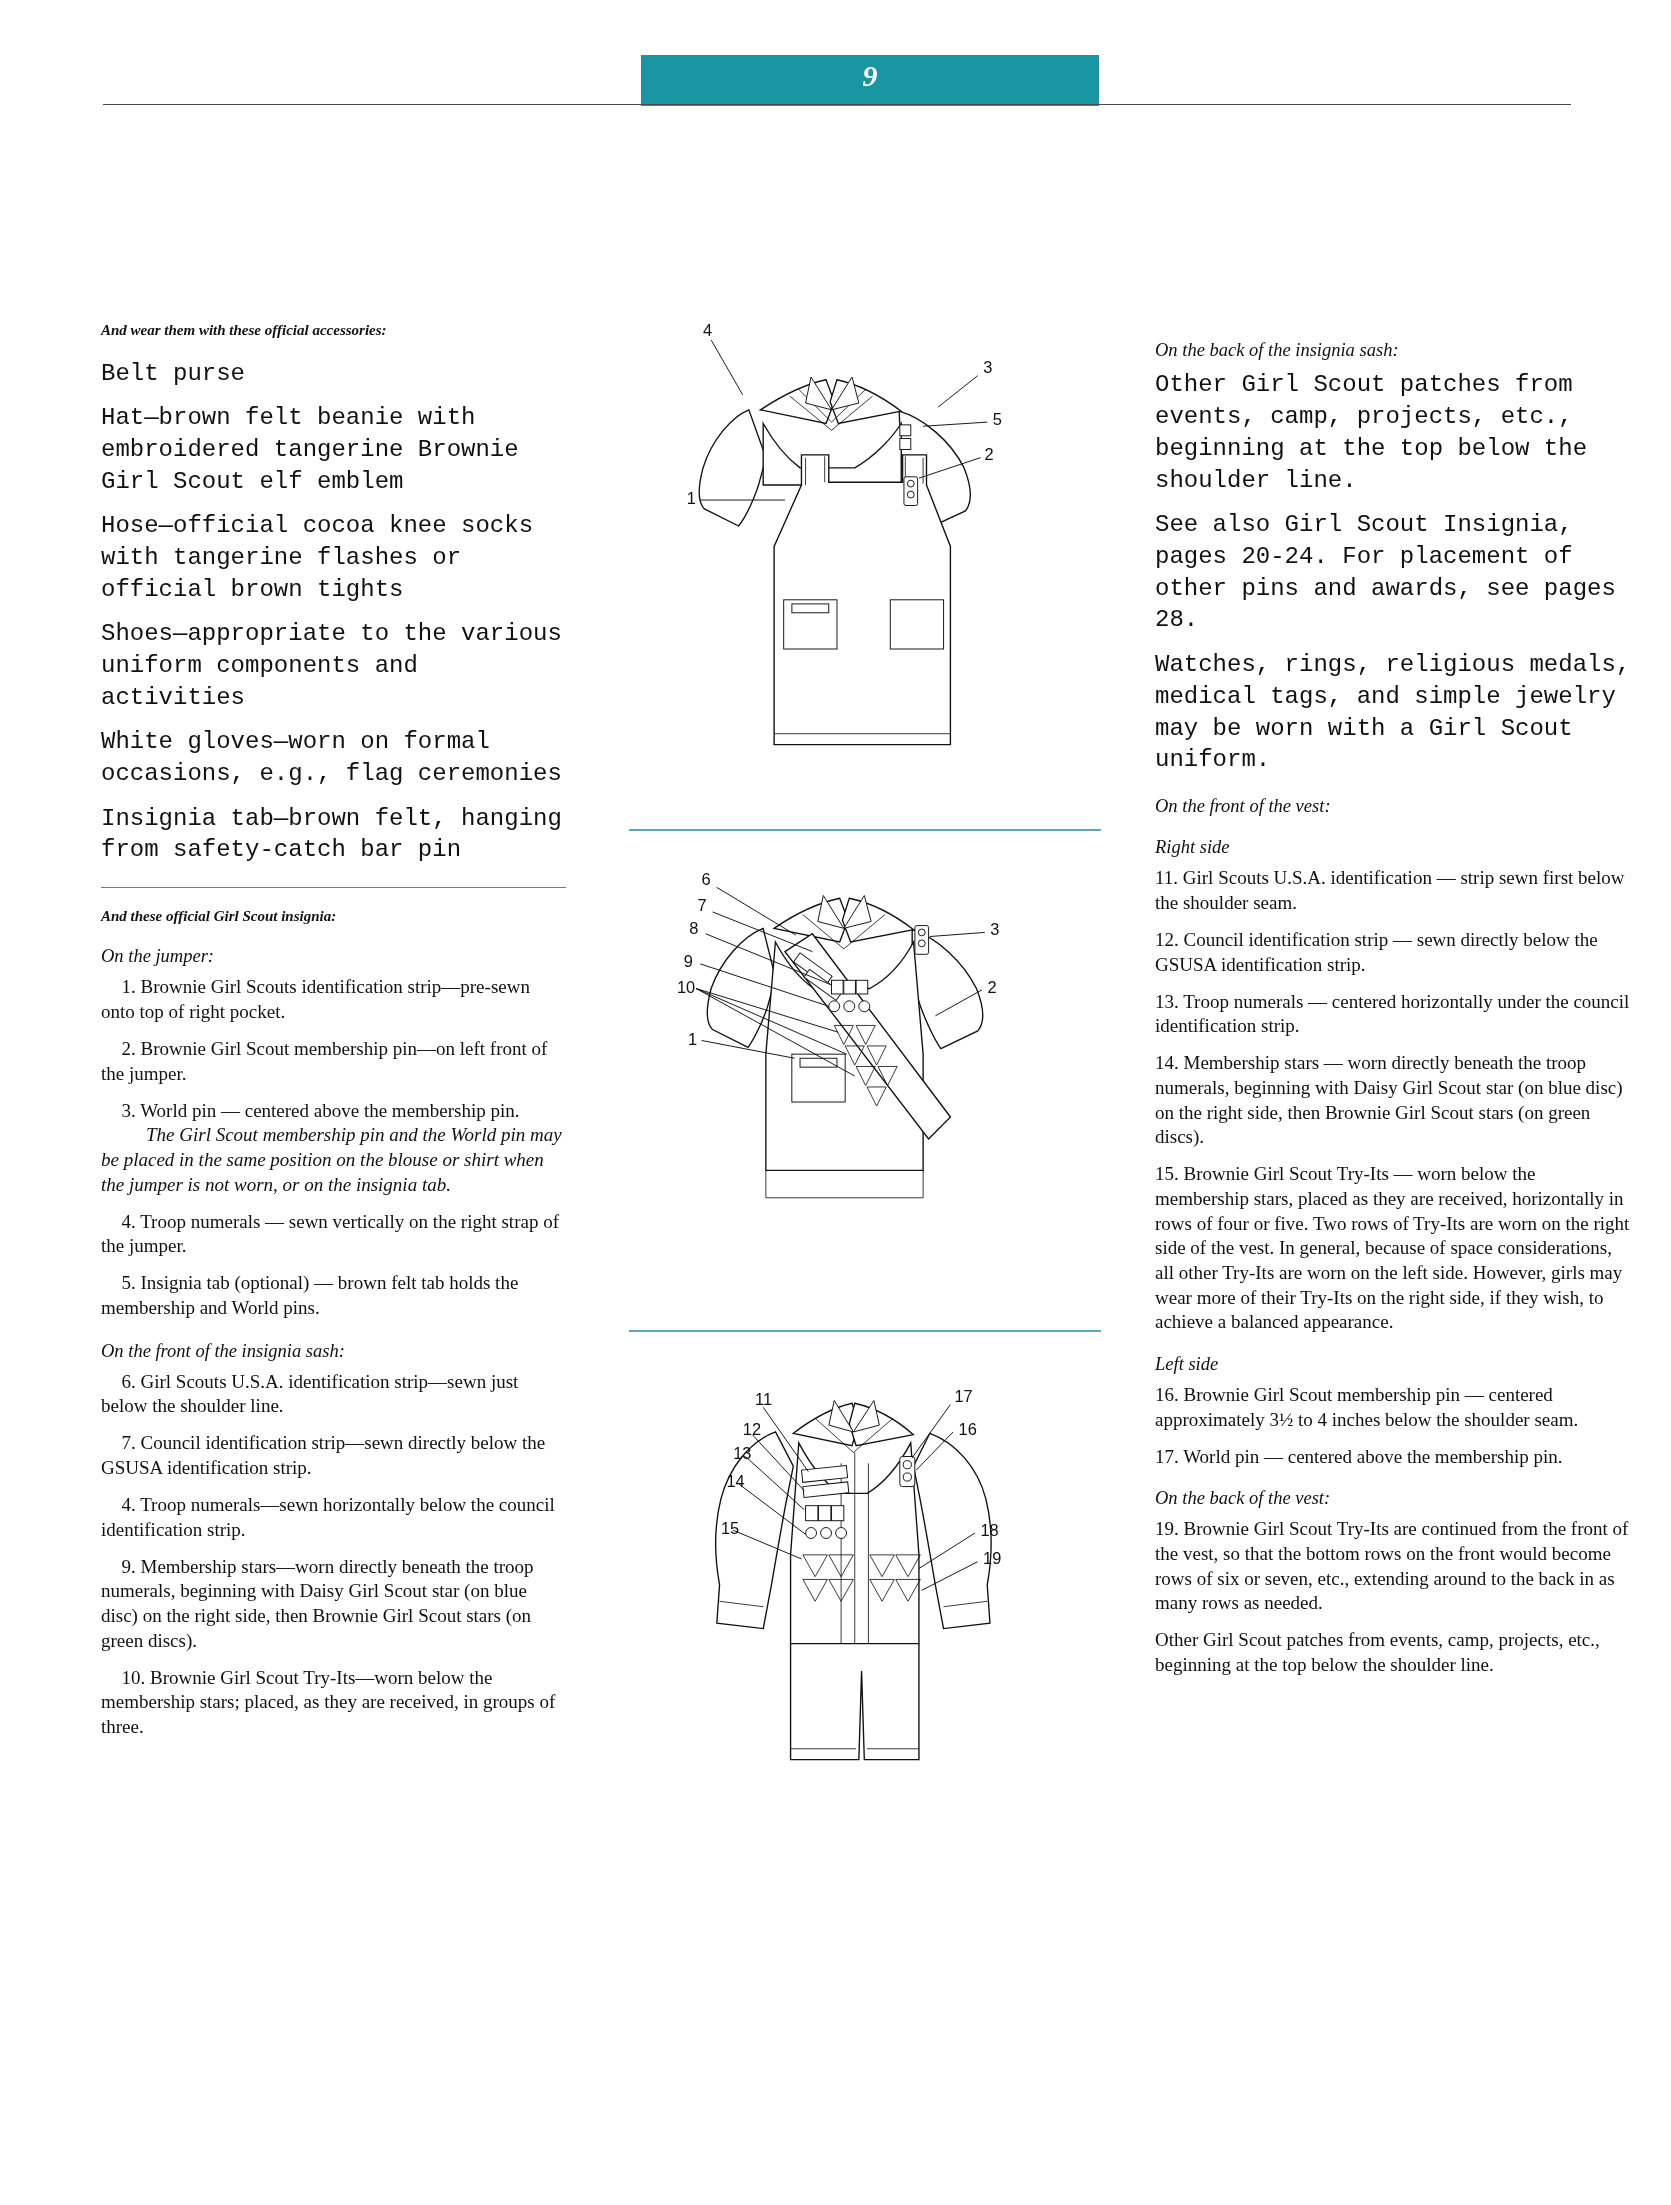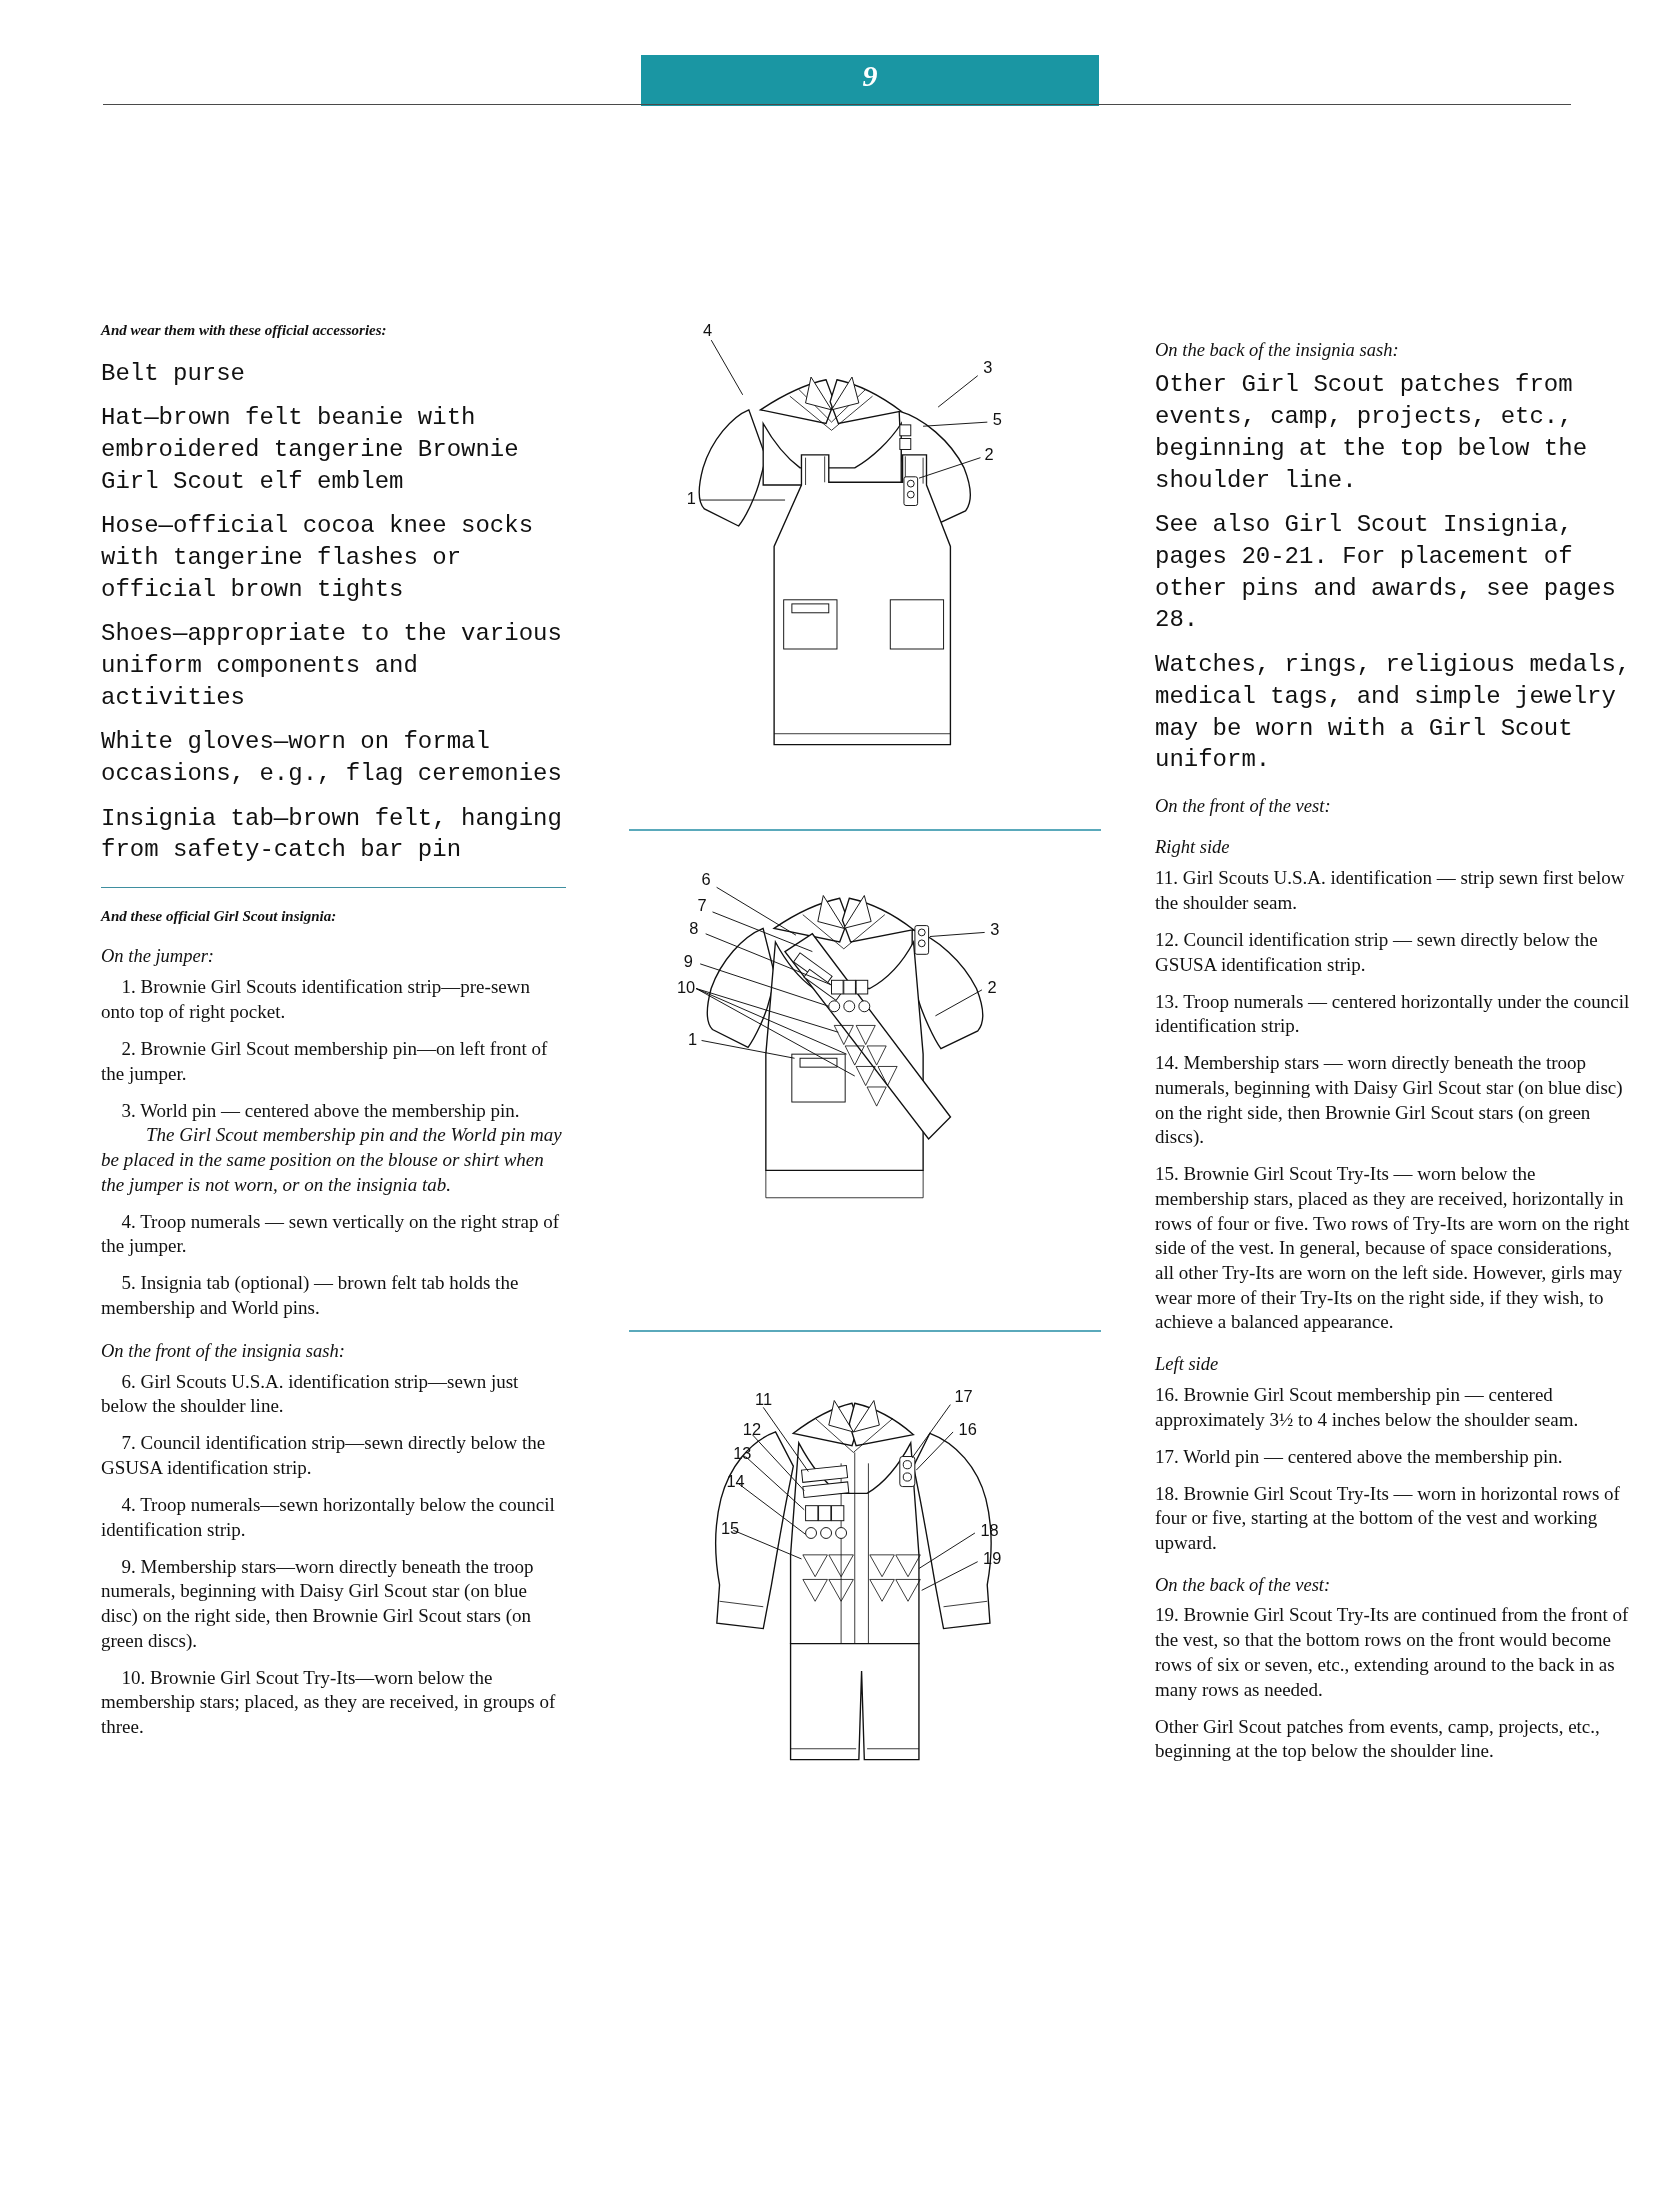--- a/index.html
+++ b/index.html
@@ -381,37 +381,36 @@
     </svg>
   </div>
 
 </div>
 
 <div class="column" id="col-right">
 
   <div class="subhead tight">On the back of the insignia sash:</div>
 
   <p class="body">Other Girl Scout patches from events, camp, projects, etc., beginning at the top below the shoulder line.</p>
-  <p class="body">See also Girl Scout Insignia, pages 20-21. For placement of other pins and awards, see pages 28.</p>
+  <p class="body">See also Girl Scout Insignia, pages 20-24. For placement of other pins and awards, see pages 28.</p>
   <p class="body">Watches, rings, religious medals, medical tags, and simple jewelry may be worn with a Girl Scout uniform.</p>
 
   <div class="subhead">On the front of the vest:</div>
   <div class="subhead tight">Right side</div>
 
   <p class="body serif">11. Girl Scouts U.S.A. identification — strip sewn first below the shoulder seam.</p>
   <p class="body serif">12. Council identification strip — sewn directly below the GSUSA identification strip.</p>
   <p class="body serif">13. Troop numerals — centered horizontally under the council identification strip.</p>
   <p class="body serif">14. Membership stars — worn directly beneath the troop numerals, beginning with Daisy Girl Scout star (on blue disc) on the right side, then Brownie Girl Scout stars (on green discs).</p>
   <p class="body serif">15. Brownie Girl Scout Try-Its — worn below the membership stars, placed as they are received, horizontally in rows of four or five. Two rows of Try-Its are worn on the right side of the vest. In general, because of space considerations, all other Try-Its are worn on the left side. However, girls may wear more of their Try-Its on the right side, if they wish, to achieve a balanced appearance.</p>
 
   <div class="subhead tight">Left side</div>
 
   <p class="body serif">16. Brownie Girl Scout membership pin — centered approximately 3½ to 4 inches below the shoulder seam.</p>
   <p class="body serif">17. World pin — centered above the membership pin.</p>
-  <p class="body serif">18. Brownie Girl Scout Try-Its — worn in horizontal rows of four or five, starting at the bottom of the vest and working upward.</p>
 
   <div class="subhead tight">On the back of the vest:</div>
 
   <p class="body serif">19. Brownie Girl Scout Try-Its are continued from the front of the vest, so that the bottom rows on the front would become rows of six or seven, etc., extending around to the back in as many rows as needed.</p>
   <p class="body serif">Other Girl Scout patches from events, camp, projects, etc., beginning at the top below the shoulder line.</p>
 
 </div>
 
 
 </body></html>

